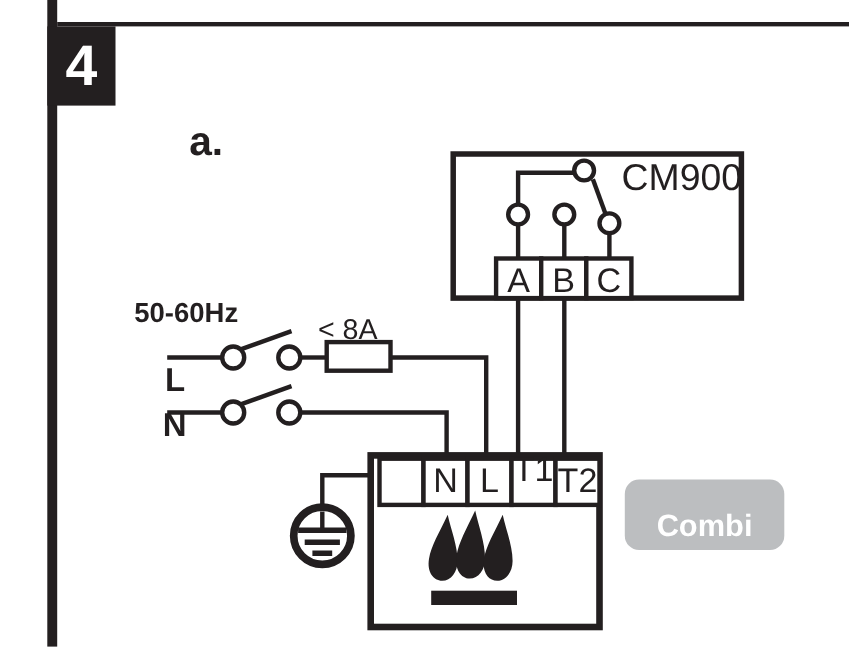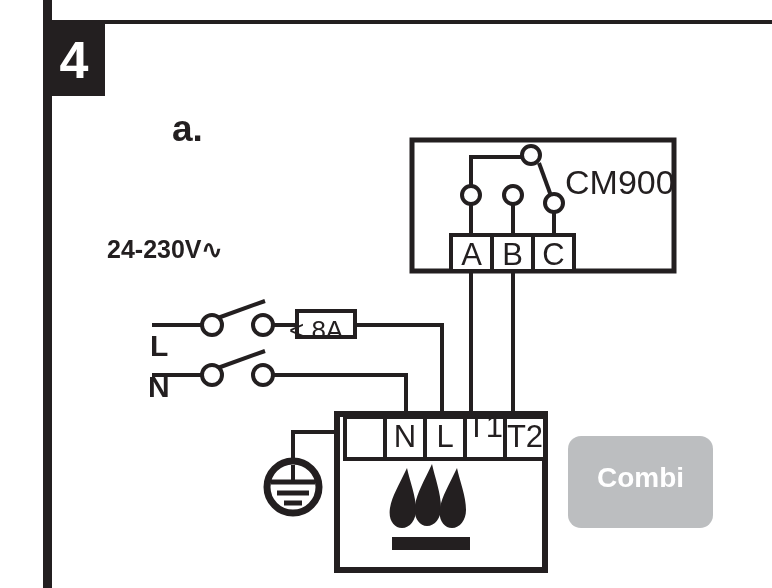--- a/index.html
+++ b/index.html
@@ -74,21 +74,20 @@
   }
   
   .cm900-label {
     position: absolute;
     left: 565px;
     top: 143px;
     font-size: 34px;
     font-weight: normal;
     color: #231f20;
     white-space: nowrap;
-    margin-top: 20px;
   }
   
   .supply-line1 {
     position: absolute;
     left: 107px;
     top: 235px;
     font-size: 25px;
     font-weight: bold;
     white-space: nowrap;
   }
@@ -104,21 +103,20 @@
     font-size: 25px;
     font-weight: bold;
   }
   .fuse-label {
     position: absolute;
     left: 289px;
     top: 284px;
     font-size: 26px;
     font-weight: normal;
     white-space: nowrap;
-    margin-top: 31px;
   }
   .wire-label-l {
     position: absolute;
     left: 150px;
     top: 329px;
     font-size: 30px;
     font-weight: bold;
   }
   .wire-label-n {
     position: absolute;
@@ -135,21 +133,21 @@
     color: #231f20;
     text-align: center;
     line-height: 1;
   }
   
   .combi-badge {
     position: absolute;
     left: 568px;
     top: 436px;
     width: 145px;
-    height: 92px;
+    height: 64px;
     background: #bcbec0;
     border-radius: 13px;
   }
   .combi-badge-text {
     position: absolute;
     left: 0;
     top: 0;
     width: 145px;
     height: 84px;
     display: flex;
@@ -266,23 +264,21 @@
   </div>
 
   <div class="sub-label">a.</div>
 
   <div class="cm900-label">CM900</div>
 
   <div class="term-letter" style="left:451px; top:239px; width:41px;">A</div>
   <div class="term-letter" style="left:492px; top:239px; width:41px;">B</div>
   <div class="term-letter" style="left:533px; top:239px; width:41px;">C</div>
 
-  <div class="supply-line1">
-    <span>24-230V</span><span class="tilde-glyph">∿</span>
-  </div>
+  <div class="supply-line2">50-60Hz</div>
 
   <div class="fuse-label">&lt; 8A</div>
 
   <div class="wire-label-l">L</div>
   <div class="wire-label-n">N</div>
 
   <div class="term-letter" style="left:345px; top:421px; width:40px;"></div>
   <div class="term-letter" style="left:385px; top:421px; width:40px;">N</div>
   <div class="term-letter" style="left:425px; top:421px; width:40px;">L</div>
   <div class="term-letter" style="left:465px; top:411px; width:40px;">T1</div>

